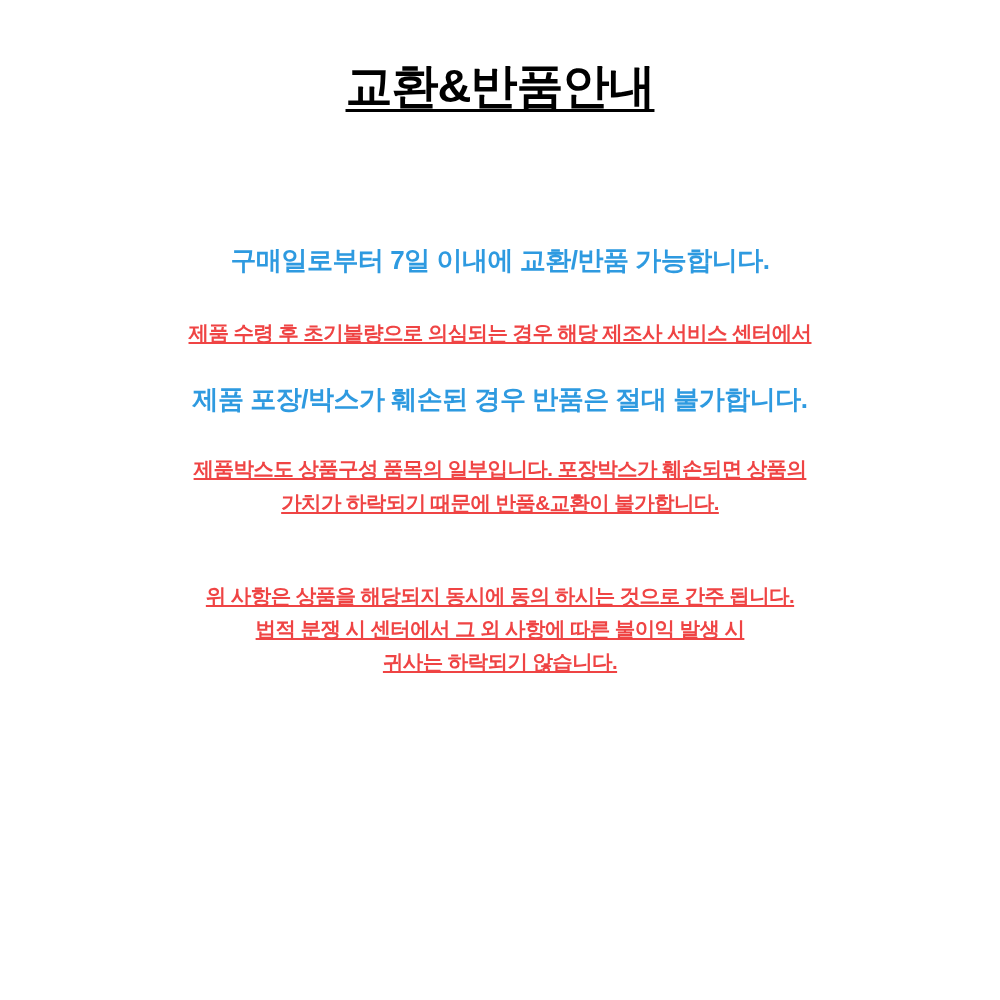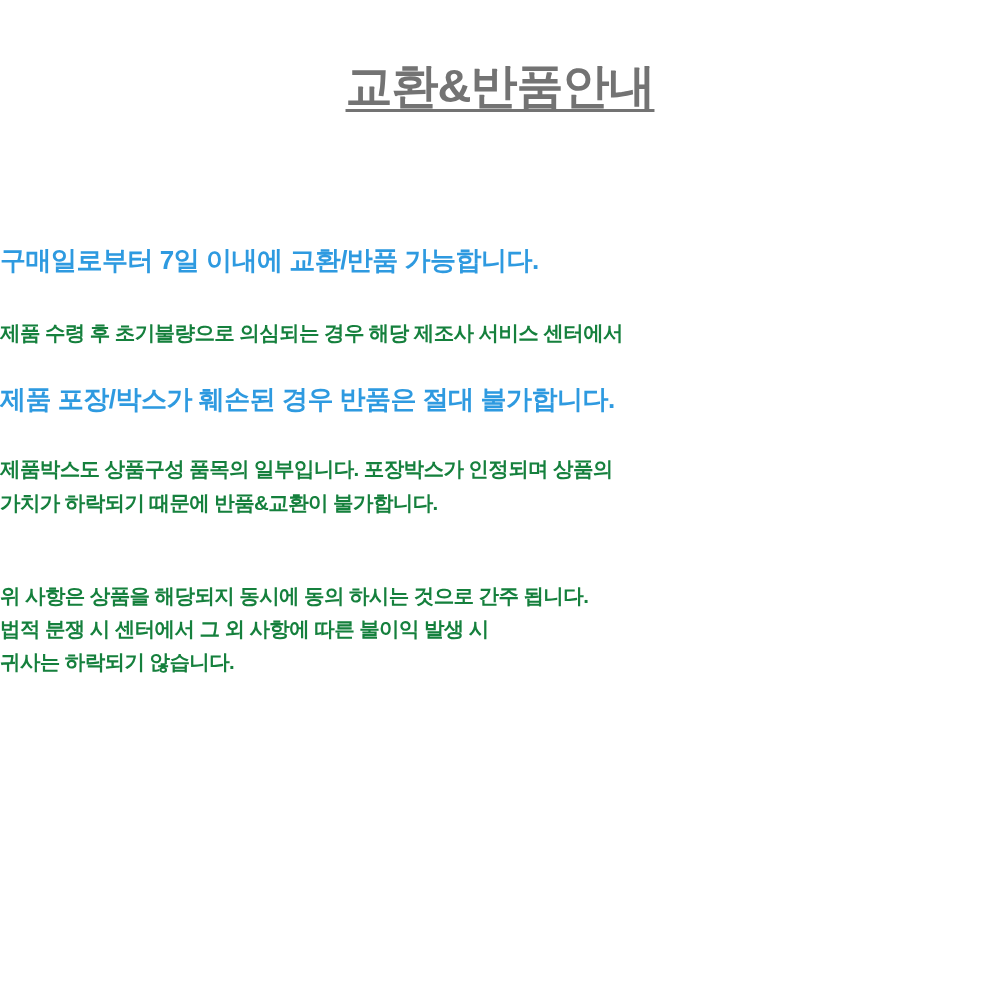--- a/index.html
+++ b/index.html
@@ -19,43 +19,45 @@
     height: 1000px;
     box-sizing: border-box;
     display: flex;
     flex-direction: column;
     align-items: center;
   }
   .title {
     margin-top: 58px;
     font-size: 47px;
     font-weight: bold;
-    color: #737373;
+    color: #000000;
     text-decoration: underline;
     text-underline-offset: 7px;
     text-decoration-thickness: 3px;
     letter-spacing: -1px;
     line-height: 1.2;
   }
   .block {
     width: 100%;
+    text-align: center;
   }
   .heading {
     color: #2e9ae0;
     font-size: 26px;
     font-weight: bold;
     line-height: 1.45;
     letter-spacing: -0.5px;
   }
   .body-text {
-    color: #15803d;
+    color: #ef4444;
     font-size: 20.5px;
     font-weight: bold;
     line-height: 1.62;
     letter-spacing: -0.6px;
+    text-decoration: underline;
   }
   .sp-1 { height: 96px; }
   .sp-2 { height: 36px; }
   .sp-3 { height: 32px; }
   .sp-4 { height: 34px; }
   .sp-5 { height: 28px; }
   .sp-6 { height: 6px; }
   .sp-7 { height: 32px; }
 </style>
 </head>
@@ -71,21 +73,21 @@
     <div class="heading">구매일로부터 7일 이내에 교환/반품 가능합니다.</div>
     <div class="sp-2"></div>
     <div class="body-text">제품 수령 후 초기불량으로 의심되는 경우 해당 제조사 서비스 센터에서</div>
   </div>
 
   <div class="sp-3"></div>
 
   <div class="block">
     <div class="heading">제품 포장/박스가 훼손된 경우 반품은 절대 불가합니다.</div>
     <div class="sp-4"></div>
-    <div class="body-text">제품박스도 상품구성 품목의 일부입니다. 포장박스가 인정되며 상품의</div>
+    <div class="body-text">제품박스도 상품구성 품목의 일부입니다. 포장박스가 훼손되면 상품의</div>
     <div class="body-text">가치가 하락되기 때문에 반품&amp;교환이 불가합니다.</div>
   </div>
 
   <div class="sp-5"></div>
 
 
   <div class="sp-7"></div>
 
   <div class="block">
     <div class="body-text">위 사항은 상품을 해당되지 동시에 동의 하시는 것으로 간주 됩니다.</div>

